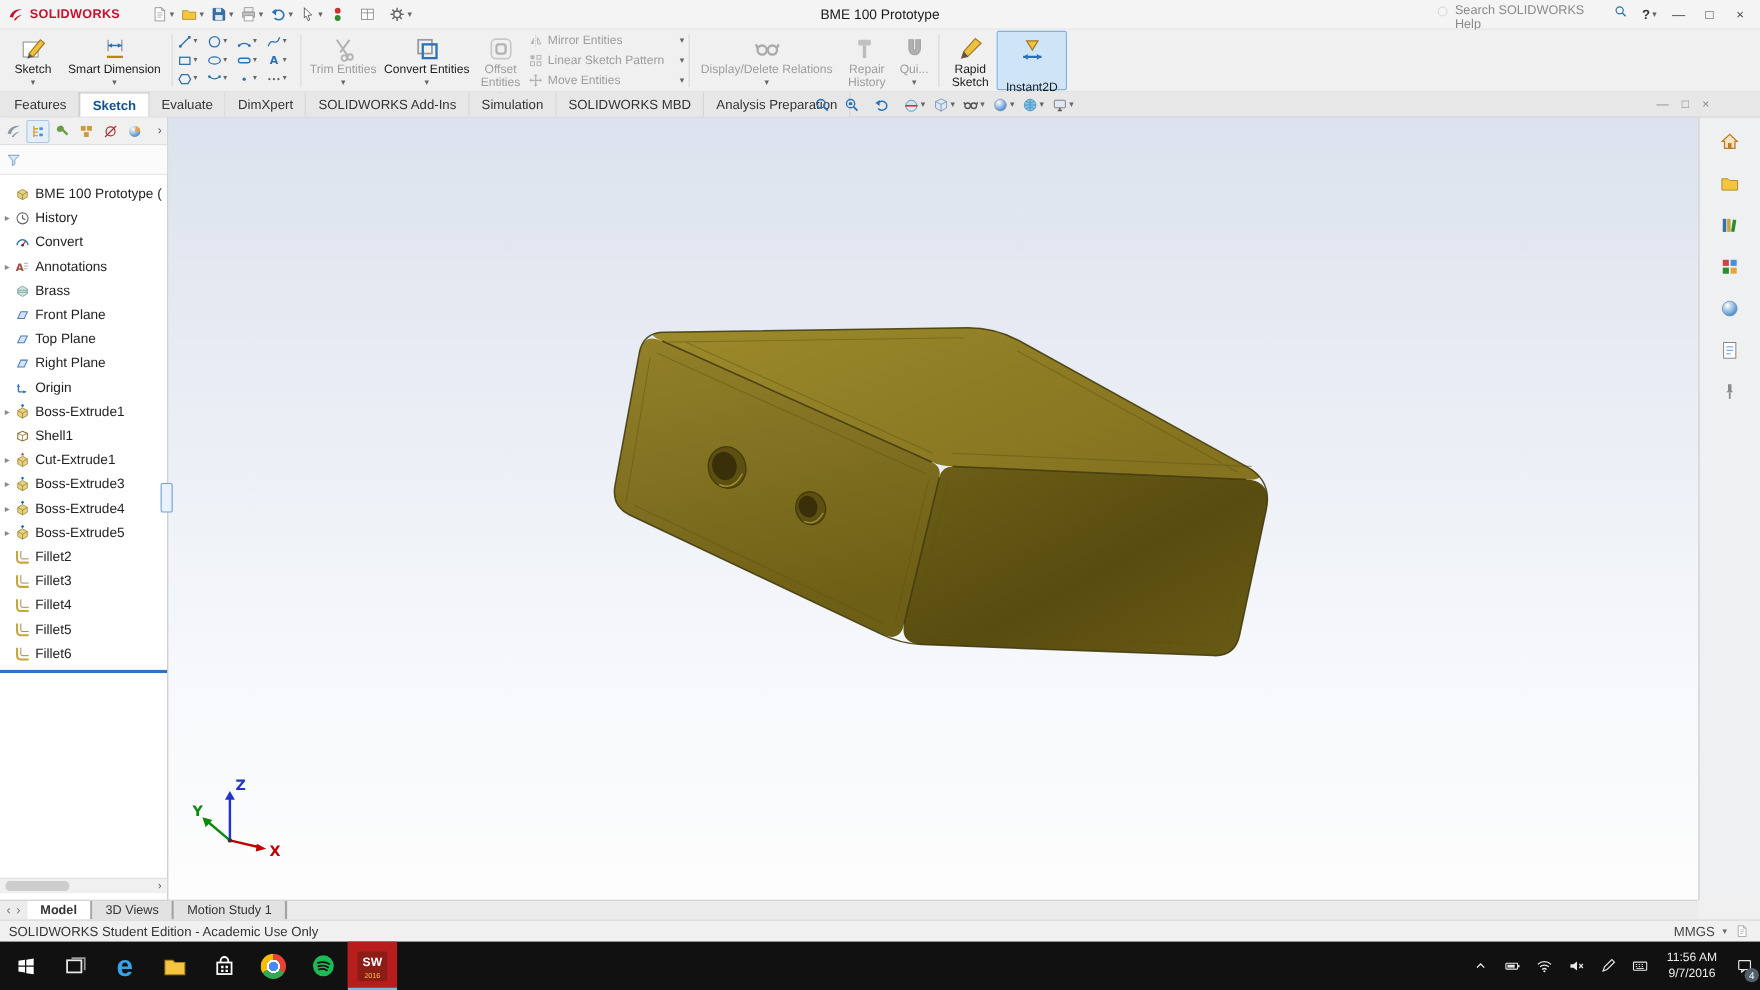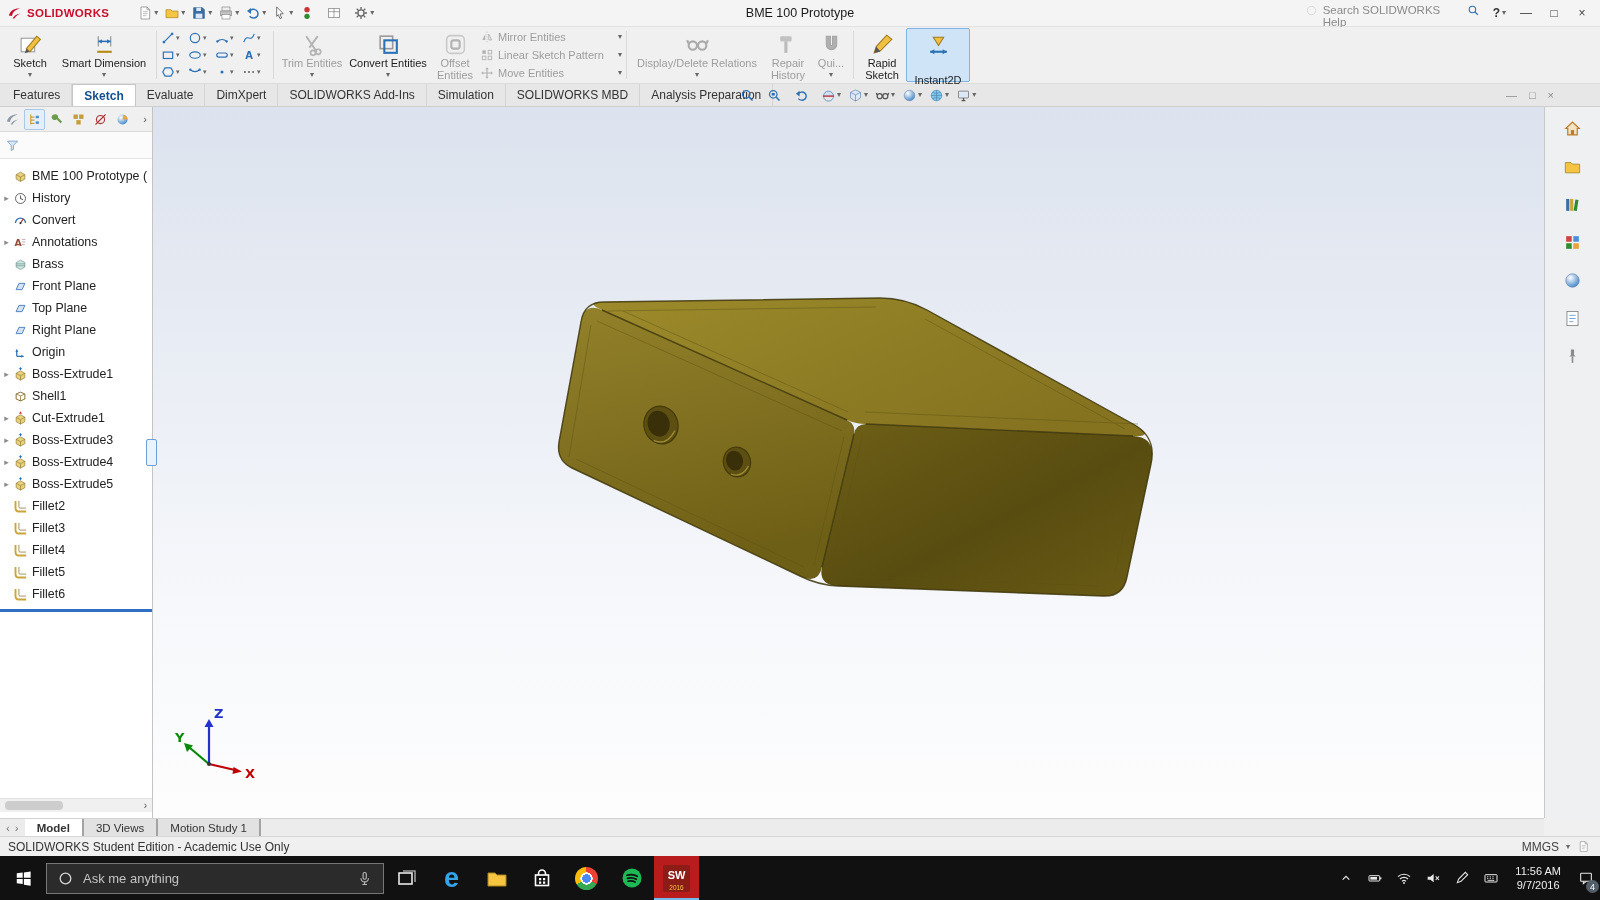--- a/index.html
+++ b/index.html
@@ -1211,29 +1211,20 @@
         </svg>
     </div>
   </div>
 
   <div class="taskbar">
     <div class="tb-start">
       <svg>
           <use href="#i-win"></use>
         </svg>
     </div>
-    <div class="cortana">
-      <svg>
-          <use href="#i-cortana"></use>
-        </svg>
-      <span>Ask me anything</span>
-      <svg class="mic">
-          <use href="#i-mic"></use>
-        </svg>
-    </div>
     <div class="tb-app">
         <svg>
           <use href="#i-taskview"></use>
         </svg>
       </div>
     <div class="tb-app">
         <span class="edge-e">e</span>
       </div>
     <div class="tb-app">
         <svg>

